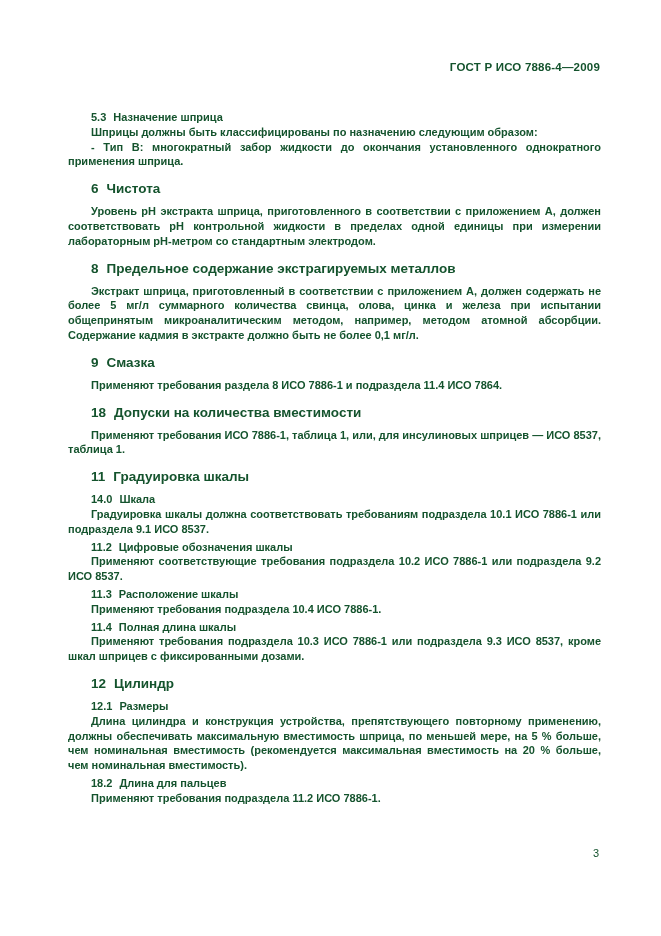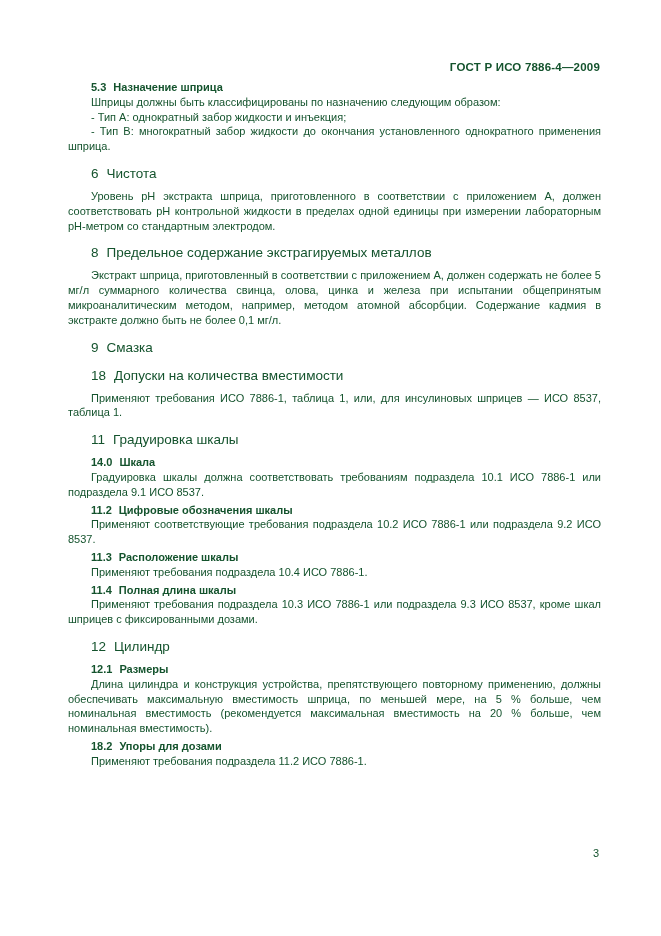--- a/index.html
+++ b/index.html
@@ -18,32 +18,33 @@
     position: absolute;
     top: 61px;
     right: 77px;
     font-size: 11.5px;
     font-weight: bold;
     letter-spacing: 0.2px;
     white-space: nowrap;
   }
   .doc-body {
     position: absolute;
-    top: 77px;
+    top: 107px;
     left: 52px;
     width: 533px;
     font-size: 11px;
     line-height: 14.8px;
     text-align: justify;
   }
   .paragraph, .list-item {
     text-indent: 23px;
+    font-weight: bold;
   }
   .section-heading {
-    font-weight: normal;
+    font-weight: bold;
     font-size: 13.5px;
     line-height: 16px;
     margin-top: 12px;
     margin-bottom: 7px;
     text-indent: 23px;
     text-align: left;
   }
   .subsection-heading {
     font-weight: bold;
     font-size: 11px;
@@ -62,39 +63,39 @@
 </style>
 </head>
 <body>
 
 <div class="page">
   <div class="running-header">ГОСТ Р ИСО 7886-4—2009</div>
 
   <div class="doc-body">
       <div class="subsection-heading"><span class="num">5.3</span><span class="title">Назначение шприца</span></div>
       <div class="paragraph">Шприцы должны быть классифицированы по назначению следующим образом:</div>
-      <div class="list-item">- Тип А: однократный забор жидкости и инъекция;</div>
       <div class="list-item">- Тип В: многократный забор жидкости до окончания установленного однократного применения шприца.</div>
       <div class="section-heading"><span class="num">6</span><span class="title">Чистота</span></div>
       <div class="paragraph">Уровень pH экстракта шприца, приготовленного в соответствии с приложением А,  должен соответствовать pH контрольной жидкости в пределах одной единицы при измерении лабораторным pH-метром со стандартным электродом.</div>
       <div class="section-heading"><span class="num">8</span><span class="title">Предельное содержание экстрагируемых металлов</span></div>
       <div class="paragraph">Экстракт шприца, приготовленный в соответствии с приложением А, должен содержать не более 5 мг/л суммарного количества свинца, олова, цинка и железа при испытании общепринятым микроаналитическим методом, например, методом атомной абсорбции. Содержание кадмия в экстракте должно быть не более 0,1 мг/л.</div>
       <div class="section-heading"><span class="num">9</span><span class="title">Смазка</span></div>
+      <div class="paragraph">Применяют требования раздела 8 ИСО 7886-1 и подраздела 11.4 ИСО 7864.</div>
       <div class="section-heading"><span class="num">18</span><span class="title">Допуски на количества вместимости</span></div>
       <div class="paragraph">Применяют требования ИСО 7886-1, таблица 1, или, для инсулиновых шприцев — ИСО 8537, таблица 1.</div>
       <div class="section-heading"><span class="num">11</span><span class="title">Градуировка шкалы</span></div>
       <div class="subsection-heading"><span class="num">14.0</span><span class="title">Шкала</span></div>
       <div class="paragraph">Градуировка шкалы должна соответствовать требованиям подраздела 10.1 ИСО 7886-1 или подраздела 9.1 ИСО 8537.</div>
       <div class="subsection-heading"><span class="num">11.2</span><span class="title">Цифровые обозначения шкалы</span></div>
       <div class="paragraph">Применяют соответствующие требования подраздела 10.2 ИСО 7886-1 или подраздела 9.2 ИСО 8537.</div>
       <div class="subsection-heading"><span class="num">11.3</span><span class="title">Расположение шкалы</span></div>
       <div class="paragraph">Применяют требования подраздела 10.4 ИСО 7886-1.</div>
       <div class="subsection-heading"><span class="num">11.4</span><span class="title">Полная длина шкалы</span></div>
       <div class="paragraph">Применяют требования подраздела 10.3 ИСО 7886-1 или подраздела 9.3 ИСО 8537, кроме шкал шприцев с фиксированными дозами.</div>
       <div class="section-heading"><span class="num">12</span><span class="title">Цилиндр</span></div>
       <div class="subsection-heading"><span class="num">12.1</span><span class="title">Размеры</span></div>
       <div class="paragraph">Длина цилиндра и конструкция устройства, препятствующего повторному применению, должны обеспечивать максимальную вместимость шприца, по меньшей мере, на 5 % больше, чем номинальная вместимость (рекомендуется максимальная вместимость на 20 % больше, чем номинальная вместимость).</div>
-      <div class="subsection-heading"><span class="num">18.2</span><span class="title">Упоры для дозами</span></div>
+      <div class="subsection-heading"><span class="num">18.2</span><span class="title">Длина для пальцев</span></div>
       <div class="paragraph">Применяют требования подраздела 11.2 ИСО 7886-1.</div>
     </div>
 
   <div class="page-number">3</div>
 </div>
 
 </body></html>

